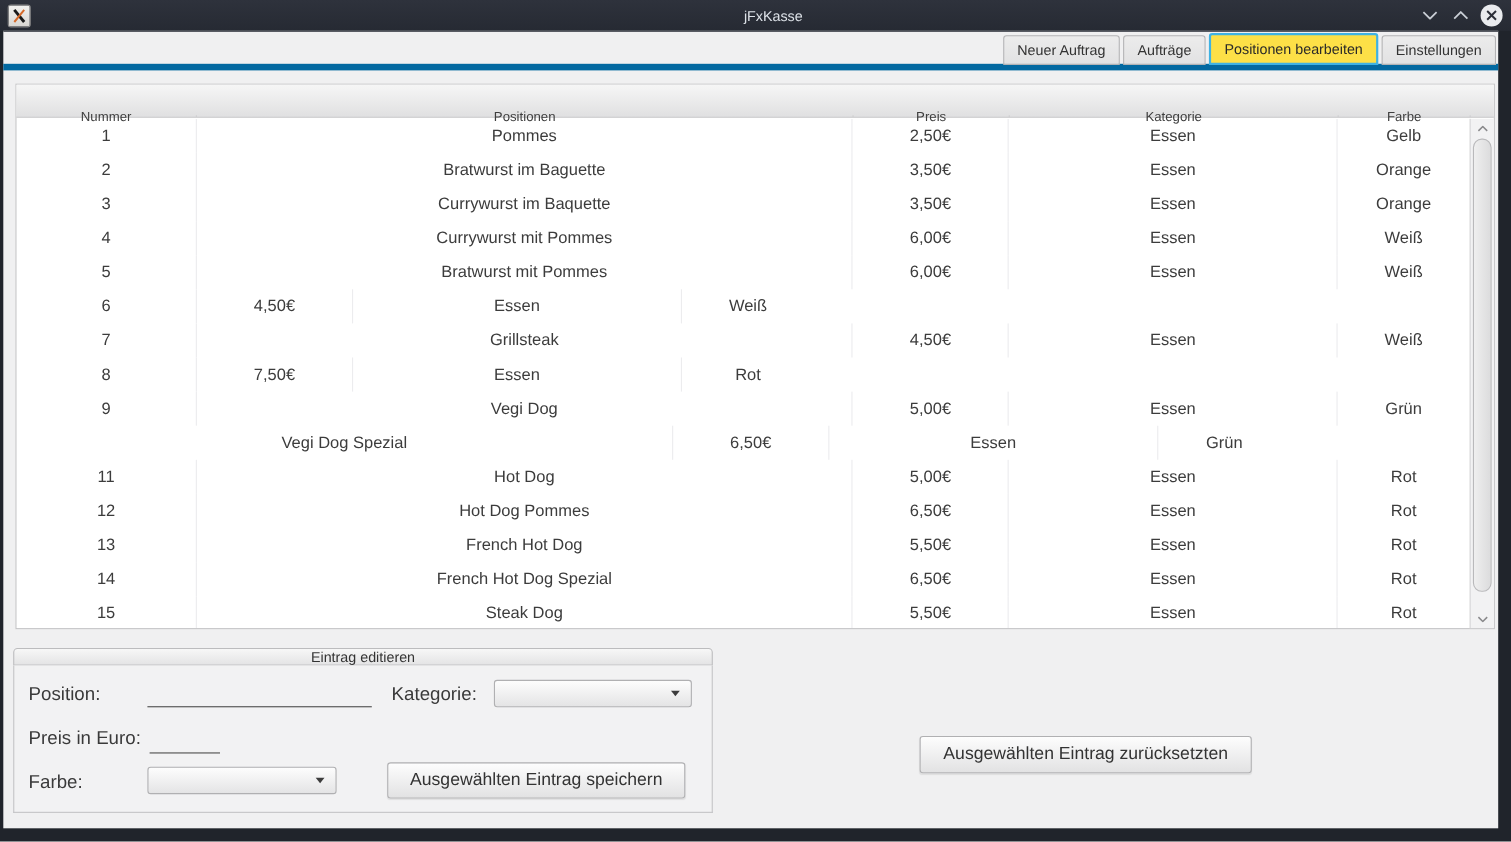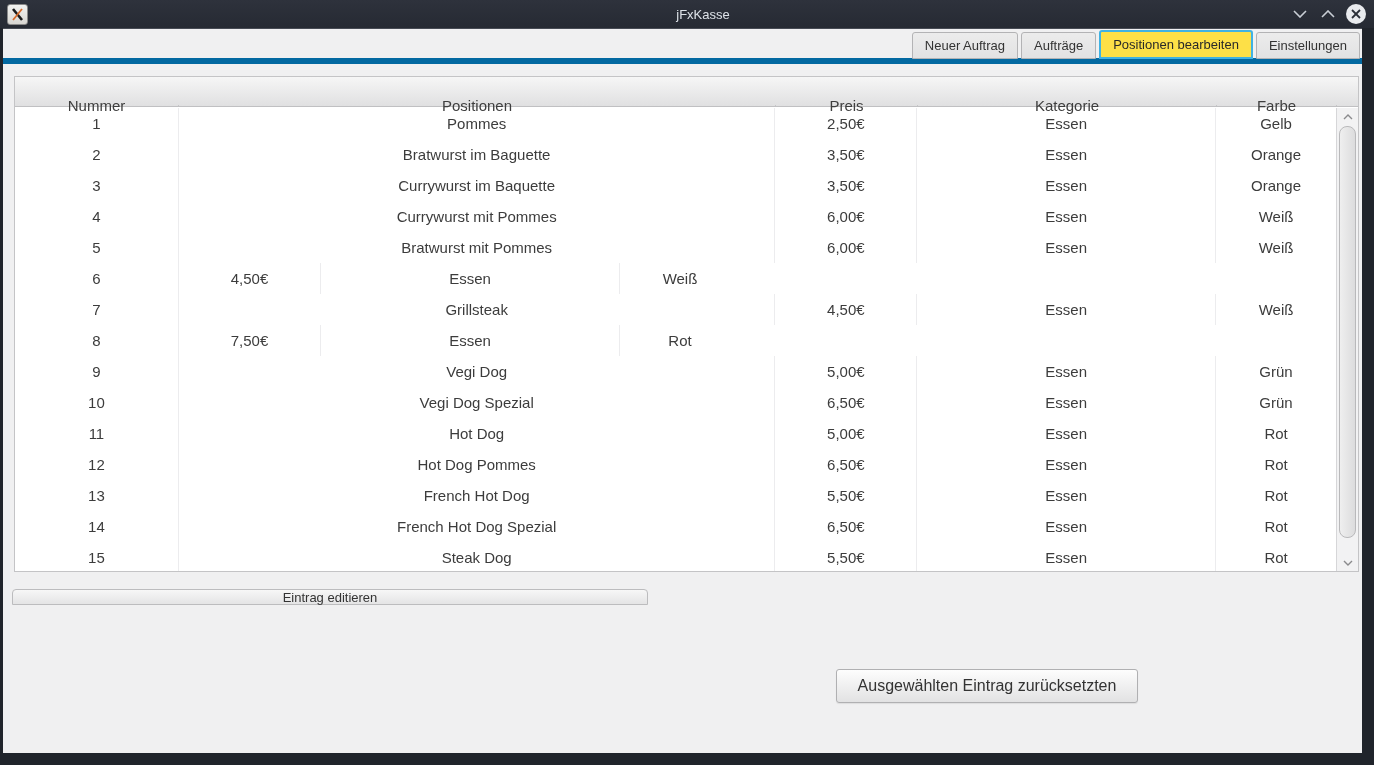--- a/index.html
+++ b/index.html
@@ -28,21 +28,21 @@
   .tab { height:27px; padding:0 12px; display:flex; align-items:center; justify-content:center;
     font-size:13px; color:#333; background:linear-gradient(#ececec,#e2e2e3);
     border:1px solid #b3b3b5; border-radius:3px 3px 0 0; cursor:pointer; white-space:nowrap; }
   .tab.selected { background:#fde047; border:2px solid #3fb2e3; height:29px; color:#292929; }
 
   
   .table { position:absolute; left:11px; top:47px; width:1345px; height:496px;
     background:#fff; border:1px solid #c4c4c6; }
   .thead { display:flex; height:30px;
     background:linear-gradient(#f6f6f6,#e0e0e1); border-bottom:1px solid #c0c0c2; }
-  .th { display:flex; align-items:center; justify-content:center; font-size:15px; color:#3e3e3e;
+  .th { display:flex; align-items:center; justify-content:center; font-size:12px; color:#3e3e3e;
     border-right:1px solid #c6c6c8; cursor:pointer;margin-top:28px; }
   .th-filler { width:21px; border-right:none; cursor:default; }
   .col-nummer { width:164px; } .col-position { width:597px; } .col-preis { width:142px; }
   .col-kategorie { width:299px; } .col-farbe { width:120px; }
   .tbody { position:absolute; left:0; top:31px; right:22px; bottom:0; overflow:hidden; }
   .trow { display:flex; height:31px; cursor:pointer; }
   .td { display:flex; align-items:center; justify-content:center; font-size:15px; color:#3c3c3c;
     border-right:1px solid #ececee; }
   .td.col-farbe { border-right:none; }
 
@@ -185,21 +185,20 @@
           <div class="td col-farbe">Rot</div>
         </div>
         <div class="trow">
           <div class="td col-nummer">9</div>
           <div class="td col-position">Vegi Dog</div>
           <div class="td col-preis">5,00€</div>
           <div class="td col-kategorie">Essen</div>
           <div class="td col-farbe">Grün</div>
         </div>
         <div class="trow">
-          <div class="td col-nummer">10</div>
           <div class="td col-position">Vegi Dog Spezial</div>
           <div class="td col-preis">6,50€</div>
           <div class="td col-kategorie">Essen</div>
           <div class="td col-farbe">Grün</div>
         </div>
         <div class="trow">
           <div class="td col-nummer">11</div>
           <div class="td col-position">Hot Dog</div>
           <div class="td col-preis">5,00€</div>
           <div class="td col-kategorie">Essen</div>
@@ -244,19 +243,36 @@
       <div class="scroll-arrow arrow-down">
         <svg width="10" height="6" viewBox="0 0 10 6">
           <polyline points="1,1 5,5 9,1" fill="none" stroke="#8a8a8c" stroke-width="1.4"></polyline>
         </svg>
       </div>
     </div>
   </div>
 
   <div class="edit-panel">
     <div class="panel-header">Eintrag editieren</div>
+    <div class="panel-body">
+      <div class="form-label" style="left:13px; top:16px;">Position:</div>
+      <div class="underline-field" style="left:121px; top:16px; width:204px;"></div>
+      <div class="form-label" style="left:343px; top:16px;">Kategorie:</div>
+      <div class="combo" style="left:436px; top:13px; width:180px;">
+        <span style="flex:1; text-align:left; padding-left:8px; font-size:14px;"></span>
+        <span class="combo-arrow"></span>
+      </div>
+      <div class="form-label" style="left:13px; top:56px;">Preis in Euro:</div>
+      <div class="underline-field" style="left:123px; top:58px; width:64px;"></div>
+      <div class="form-label" style="left:13px; top:96px;">Farbe:</div>
+      <div class="combo" style="left:121px; top:92px; width:172px;">
+        <span style="flex:1; text-align:left; padding-left:8px; font-size:14px;"></span>
+        <span class="combo-arrow"></span>
+      </div>
+      <div class="push-btn btn-save">Ausgewählten Eintrag speichern</div>
+    </div>
   </div>
 
   <div class="btn-reset-wrap">
     <div class="push-btn btn-reset">Ausgewählten Eintrag zurücksetzten</div>
   </div>
 
 </div>
 
 </body></html>

